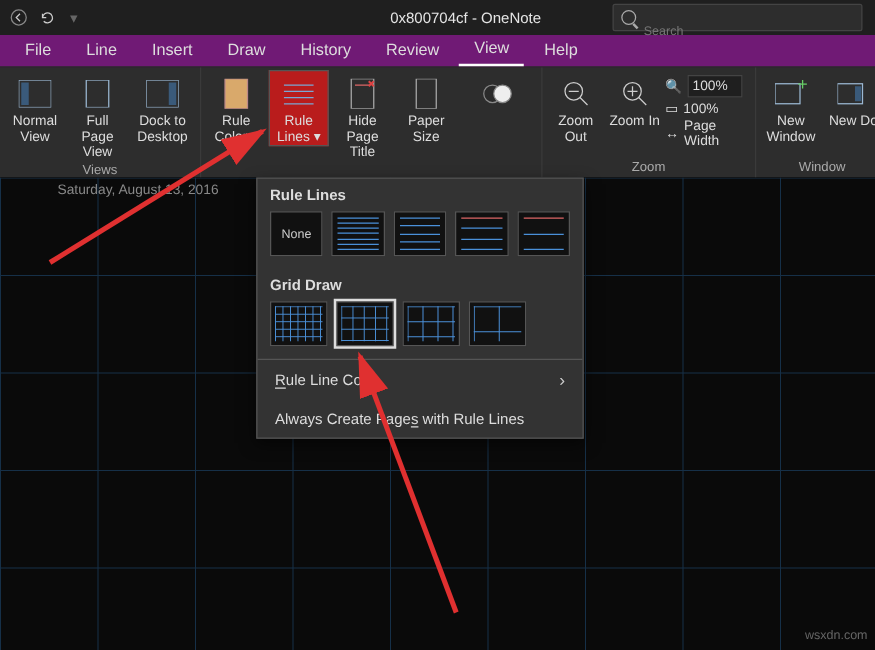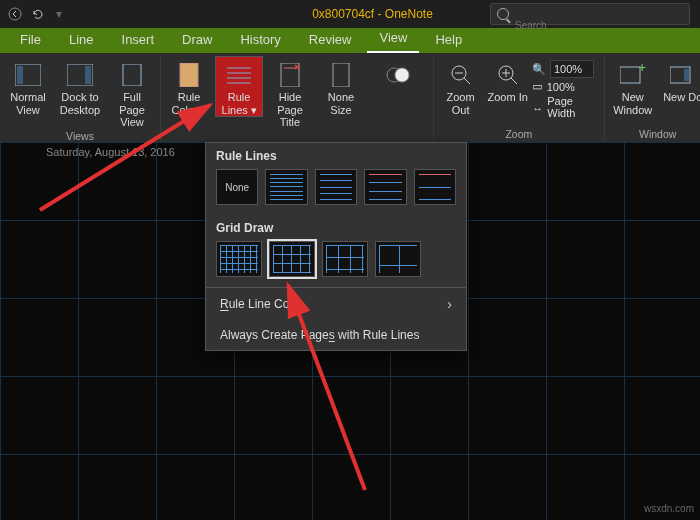--- a/index.html
+++ b/index.html
@@ -1,26 +1,26 @@
 <!DOCTYPE html>
 <html><head>
 <meta charset="utf-8">
 <style>
   * { margin:0; padding:0; box-sizing:border-box; font-family:"Segoe UI",Arial,sans-serif; }
   body { width:700px; height:520px; background:#0a0a0a; overflow:hidden; position:relative; }
   .titlebar { height:28px; background:#1f1f1f; display:flex; align-items:center; color:#ddd; font-size:12px; position:relative; }
   .tb-left { display:flex; align-items:center; gap:8px; padding-left:8px; }
   .tb-icon { width:14px; height:14px; display:flex; align-items:center; justify-content:center; color:#ccc; }
-  .tb-title { position:absolute; left:50%; transform:translateX(-50%); font-size:12px; color:#eab308;padding-left:45px; }
+  .tb-title { position:absolute; left:50%; transform:translateX(-50%); font-size:12px; color:#e5e5e5;padding-left:45px; }
   .searchbox { position:absolute; right:10px; top:3px; width:200px; height:22px; background:#2d2d2d; border:1px solid #444; border-radius:2px; display:flex; align-items:center; padding:0 6px; gap:6px; }
   .searchbox input { background:transparent; border:none; outline:none; color:#ec4899; font-size:10px; flex:1;margin-top:22px; }
   .searchbox .sicon { width:12px; height:12px; border:1.5px solid #aaa; border-radius:50%; position:relative; }
   .searchbox .sicon::after { content:""; position:absolute; width:5px; height:1.5px; background:#aaa; transform:rotate(45deg); bottom:-2px; right:-3px; }
 
-  .tabs { height:26px; background:#4d7c0f; display:flex; align-items:flex-end; padding-left:8px; gap:4px; border-bottom:1px solid #2a2a2a; }
+  .tabs { height:26px; background:#701a75; display:flex; align-items:flex-end; padding-left:8px; gap:4px; border-bottom:1px solid #2a2a2a; }
   .tab { color:#ddd; font-size:13px; padding:4px 12px 6px; cursor:pointer; }
   .tab.active { border-bottom:2px solid #fff; }
 
   .ribbon { height:88px; background:#2d2d2d; display:flex; align-items:stretch; color:#ddd; font-size:11px; }
   .group { display:flex; flex-direction:column; border-right:1px solid #3a3a3a; padding:2px 4px 0; }
   .group-items { display:flex; align-items:flex-start; gap:2px; flex:1; }
   .group-label { text-align:center; font-size:10.5px; color:#aaa; padding-bottom:2px; }
   .rbtn { display:flex; flex-direction:column; align-items:center; justify-content:flex-start; width:48px; padding-top:4px; text-align:center; line-height:1.15; gap:2px; cursor:pointer; border:1px solid transparent; }
   .rbtn.active { background:#b91c1c; border:1px solid #555; }
   .rbtn .glyph { width:28px; height:28px; display:flex; align-items:center; justify-content:center; }
@@ -103,36 +103,36 @@
     <div class="group-items">
       <div class="rbtn">
         <span class="glyph">
             <svg width="26" height="22">
               <rect x="0" y="0" width="26" height="22" fill="none" stroke="#9bb8d3"></rect>
               <rect x="2" y="2" width="6" height="18" fill="#3a5a7a"></rect>
             </svg>
           </span>
         <span class="lbl">Normal View</span>
       </div>
+      <div class="rbtn">
+        <span class="glyph">
+            <svg width="26" height="22">
+              <rect x="4" y="0" width="18" height="22" fill="none" stroke="#9bb8d3"></rect>
+            </svg>
+          </span>
+        <span class="lbl">Full Page View</span>
+      </div>
       <div class="rbtn" style="width:52px;">
         <span class="glyph">
             <svg width="26" height="22">
               <rect x="0" y="0" width="26" height="22" fill="none" stroke="#9bb8d3"></rect>
               <rect x="18" y="2" width="6" height="18" fill="#3a5a7a"></rect>
             </svg>
           </span>
         <span class="lbl">Dock to Desktop</span>
-      </div>
-      <div class="rbtn">
-        <span class="glyph">
-            <svg width="26" height="22">
-              <rect x="4" y="0" width="18" height="22" fill="none" stroke="#9bb8d3"></rect>
-            </svg>
-          </span>
-        <span class="lbl">Full Page View</span>
       </div>
     </div>
     <div class="group-label">Views</div>
   </div>
 
   <div class="group">
     <div class="group-items">
       <div class="rbtn">
         <span class="glyph">
             <svg width="22" height="24">
@@ -162,21 +162,21 @@
             </svg>
           </span>
         <span class="lbl">Hide Page Title</span>
       </div>
       <div class="rbtn">
         <span class="glyph">
             <svg width="22" height="24">
               <rect x="3" y="0" width="16" height="24" fill="none" stroke="#aaa"></rect>
             </svg>
           </span>
-        <span class="lbl">None Size</span>
+        <span class="lbl">Paper Size</span>
       </div>
       <div class="rbtn" style="width:62px;">
         <span class="glyph">
             <svg width="26" height="22">
               <circle cx="9" cy="11" r="7" fill="#2a2a2a" stroke="#888"></circle>
               <circle cx="17" cy="11" r="7" fill="#eee" stroke="#888"></circle>
             </svg>
           </span>
       </div>
     </div>

